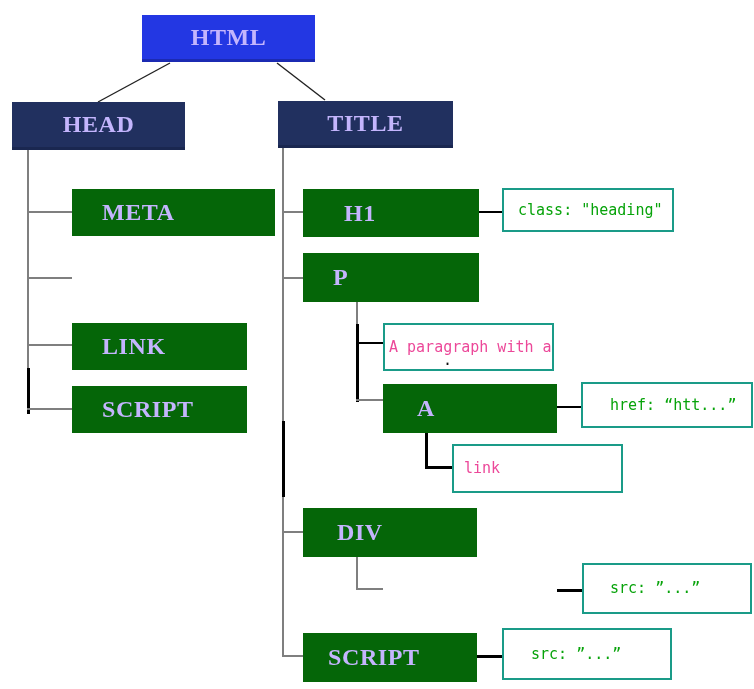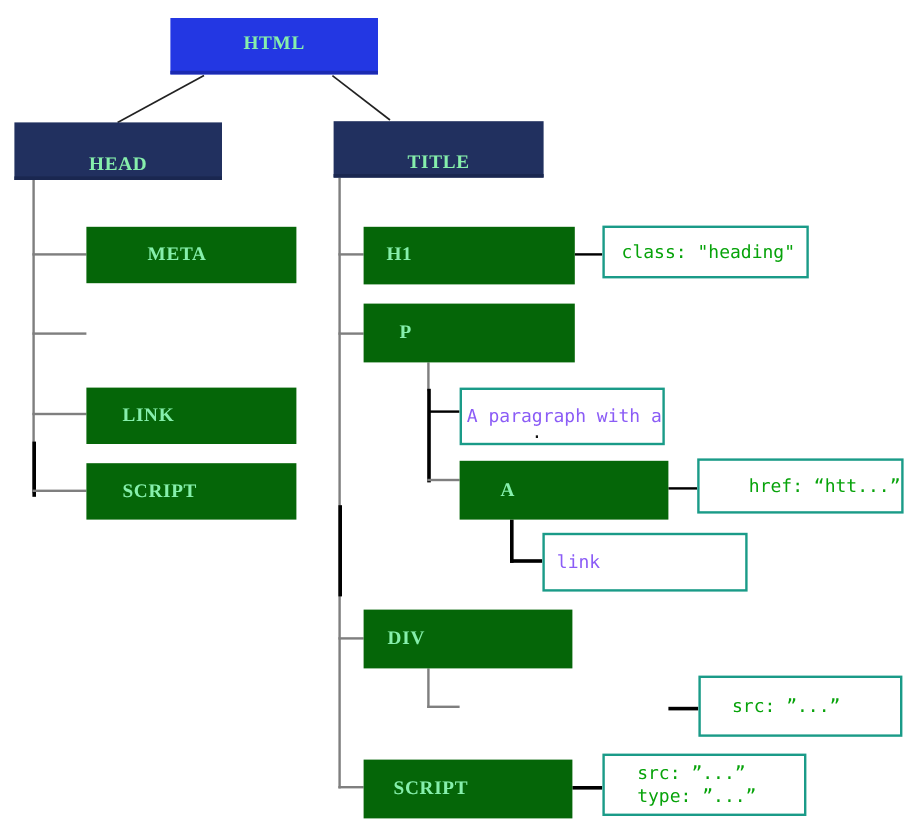--- a/index.html
+++ b/index.html
@@ -2,33 +2,33 @@
 <html><head>
 <meta charset="utf-8">
 <style>
   html,body{margin:0;padding:0;background:#ffffff;}
   .canvas{
     position:relative;width:754px;height:689px;background:#ffffff;
     font-family:"Liberation Serif","DejaVu Serif",serif;overflow:hidden;
   }
   .box{position:absolute;display:flex;align-items:center;box-sizing:border-box;}
   .root{background:#2337e3;border-bottom:3px solid #1b2ab2;justify-content:center;}
-  .section{background:#21305f;border-bottom:3px solid #1a2750;justify-content:center;align-items:flex-end;}
+  .section{background:#21305f;border-bottom:3px solid #1a2750;justify-content:center;}
   .element{background:#056608;}
   .box .lbl{
-    color:#86efac;font-weight:bold;font-size:16px;letter-spacing:0.6px;
+    color:#c4b5fd;font-weight:bold;font-size:24px;letter-spacing:0.6px;
   }
   .element .lbl{padding-left:30px;}
   .note{
     position:absolute;background:#ffffff;border:2px solid #1a9b88;
     box-sizing:border-box;display:flex;flex-direction:column;justify-content:center;
     font-family:"DejaVu Sans Mono",monospace;font-size:15px;line-height:19px;
   }
   .note .green{color:#07a30a;}
-  .note .black{color:#8b5cf6;}
+  .note .black{color:#ec4899;}
   .vline,.hline{position:absolute;}
   .gray{background:#7f7f7f;}
   .black-line{background:#000000;}
   .dot{position:absolute;color:#111;font-family:"DejaVu Sans Mono",monospace;font-size:15px;}
   svg.edges{position:absolute;left:0;top:0;}
 </style>
 </head>
 <body>
 
 <div class="canvas">
@@ -72,65 +72,64 @@
   </div>
 
   <div class="box section" style="left:12px;top:102px;width:173px;height:48px;">
     <span class="lbl">HEAD</span>
   </div>
 
   <div class="box section" style="left:278px;top:101px;width:175px;height:47px;">
     <span class="lbl">TITLE</span>
   </div>
 
-  <div class="box element" style="left:72px;top:189px;width:175px;height:47px;padding-left:21px;">
+  <div class="box element" style="left:72px;top:189px;width:203px;height:47px;">
     <span class="lbl">META</span>
   </div>
   <div class="box element" style="left:72px;top:323px;width:175px;height:47px;">
     <span class="lbl">LINK</span>
   </div>
   <div class="box element" style="left:72px;top:386px;width:175px;height:47px;">
     <span class="lbl">SCRIPT</span>
   </div>
 
   <div class="box element" style="left:303px;top:189px;width:176px;height:48px;">
-    <span class="lbl" style="padding-left:19px;">H1</span>
+    <span class="lbl" style="padding-left:41px;">H1</span>
   </div>
   <div class="box element" style="left:303px;top:253px;width:176px;height:49px;">
     <span class="lbl">P</span>
   </div>
   <div class="box element" style="left:383px;top:384px;width:174px;height:49px;">
     <span class="lbl" style="padding-left:34px;">A</span>
   </div>
   <div class="box element" style="left:303px;top:508px;width:174px;height:49px;">
-    <span class="lbl" style="padding-left:20px;">DIV</span>
+    <span class="lbl" style="padding-left:34px;">DIV</span>
   </div>
   <div class="box element" style="left:303px;top:633px;width:174px;height:49px;">
     <span class="lbl" style="padding-left:25px;">SCRIPT</span>
   </div>
 
   <div class="note" style="left:502px;top:188px;width:172px;height:44px;padding-left:14px;">
     <span class="green">class: "heading"</span>
   </div>
 
   <div class="note" style="left:383px;top:323px;width:171px;height:48px;padding-left:4px;">
     <span class="black">A paragraph with a</span>
     <span class="dot" style="left:58px;top:26px;">.</span>
   </div>
 
-  <div class="note" style="left:581px;top:382px;width:172px;height:46px;padding-left:41px;">
+  <div class="note" style="left:581px;top:382px;width:172px;height:46px;padding-left:27px;">
     <span class="green">href: “htt...”</span>
   </div>
 
   <div class="note" style="left:452px;top:444px;width:171px;height:49px;padding-left:10px;">
     <span class="black">link</span>
   </div>
 
   <div class="note" style="left:582px;top:563px;width:170px;height:51px;padding-left:26px;">
     <span class="green">src: ”...”</span>
   </div>
 
   <div class="note" style="left:502px;top:628px;width:170px;height:52px;padding-left:27px;">
     <span class="green">src: ”...”</span>
-    <span class="green">type: ”...”</span>
   </div>
 
 </div>
 
 </body></html>

